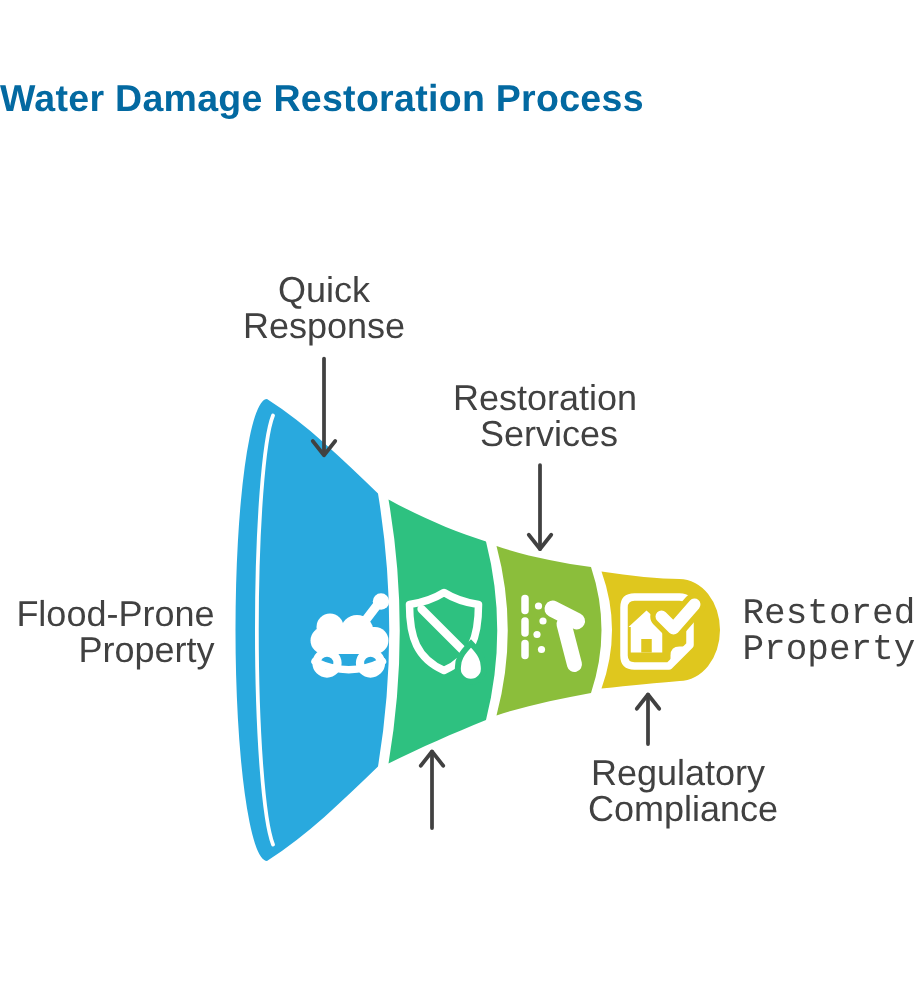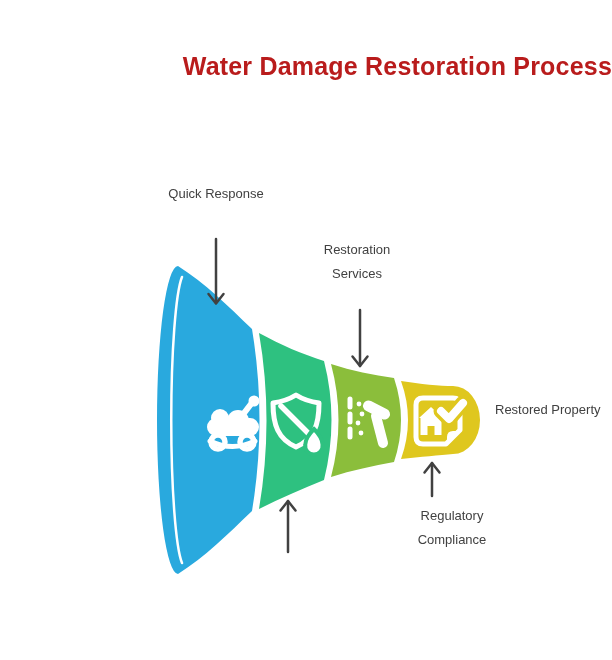--- a/index.html
+++ b/index.html
@@ -6,36 +6,36 @@
   .canvas{
     position:relative;
     width:612px;height:660px;
     background:#ffffff;
     font-family:"Liberation Sans", sans-serif;
     overflow:hidden;
   }
   .title{
     position:absolute;
     top:52px;left:0;right:0;
-    text-align:right;
+    text-align:left;
     font-size:25px;
     font-weight:bold;
-    color:#b91c1c;
+    color:#0369a1;
     letter-spacing:.2px;
   }
   .funnel-svg{position:absolute;top:0;left:0;}
   .lbl{
     position:absolute;
-    font-size:13px;
+    font-size:24px;
     line-height:24px;
     color:#414141;
   }
   .lbl.center{text-align:center;}
   .lbl.right{text-align:right;}
-  .lbl.left{text-align:left;}
+  .lbl.left{text-align:left;font-family:Liberation Mono, monospace;}
 </style>
 </head>
 <body>
 
 <div class="canvas">
 
   <div class="title">Water Damage Restoration Process</div>
 
   <svg class="funnel-svg" width="612" height="660" viewBox="0 0 612 660">
 
@@ -116,21 +116,22 @@
       </g>
       <g>
         <line x1="432" y1="496" x2="432" y2="463"></line>
         <path d="M 424.5 472.5 L 432 463 L 439.5 472.5"></path>
       </g>
     </g>
   </svg>
 
   <div class="lbl center" style="left:161px;top:182px;width:110px;">Quick Response</div>
 
-  <div class="lbl center" style="left:302px;top:238px;width:110px;">Restoration Services</div>
+  <div class="lbl center" style="left:302px;top:254px;width:110px;text-align:right;">Restoration Services</div>
 
+  <div class="lbl right" style="left:3px;top:398px;width:140px;">Flood-Prone Property</div>
 
   <div class="lbl left" style="left:495px;top:398px;width:110px;">Restored Property</div>
 
 
   <div class="lbl center" style="left:392px;top:504px;width:120px;">Regulatory Compliance</div>
 
 </div>
 
 </body></html>

